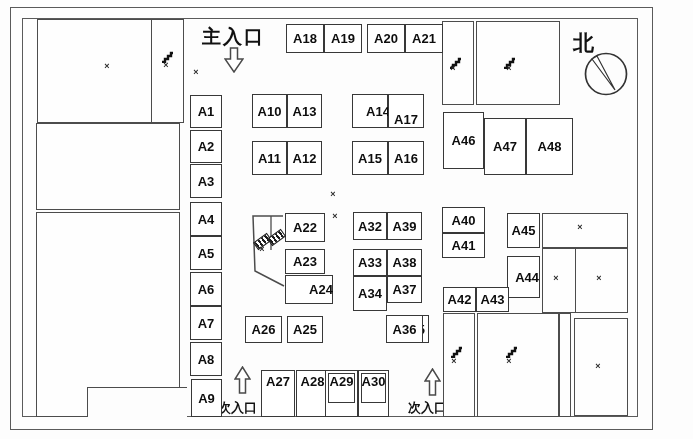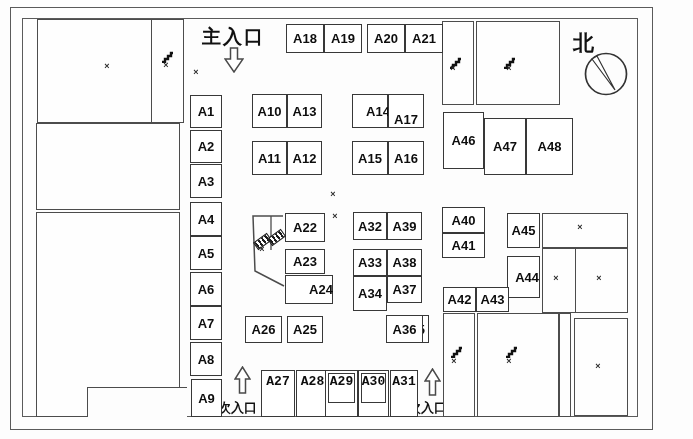--- a/index.html
+++ b/index.html
@@ -10,21 +10,21 @@
     color:#111;
   }
   .frame { position:absolute; border:1.6px solid #5a5a5a; box-sizing:border-box; background:transparent; }
   .room  { position:absolute; border:1.5px solid #4c4c4c; box-sizing:border-box; background:#fefefe; }
   .room.sides-tl { border-width:1.5px 0 0 1.5px; background:#fdfdfd; }
   .booth {
     position:absolute; border:1.8px solid #383838; box-sizing:border-box; background:#ffffff;
     display:flex; align-items:center; justify-content:center;
     font-weight:bold; font-size:13px; letter-spacing:0px; color:#0d0d0d;
   }
-  .booth.tall { align-items:flex-start; padding-top:3px;font-family:Liberation Mono, monospace; }
+  .booth.tall { align-items:flex-start; padding-top:3px; }
   .inner-frame { position:absolute; left:2px; right:2px; top:2px; bottom:13px; border:1.4px solid #383838; pointer-events:none; }
   .x-mark { position:absolute; font-size:9px; line-height:9px; color:#2a2a2a; transform:translate(-50%,-50%); font-weight:bold; }
   .stairs { position:absolute; width:13px; height:13px; }
   .esc {
     position:absolute; width:15px; height:7px; border:1px solid #1c1c1c;
     background:repeating-linear-gradient(90deg,#1c1c1c 0 2px,#ffffff 2px 4px);
     transform:rotate(-36deg);
   }
   .cn-label { position:absolute; font-weight:bold; white-space:nowrap; }
   #main-entrance-label { left:202px; top:24px; font-size:19px; letter-spacing:2px; }
@@ -217,23 +217,20 @@
       <span>A28</span>
     </div>
     <div class="booth tall" style="left: 325px; top: 370px; width: 33px; height: 47px;">
       <div class="inner-frame"></div>
       <span>A29</span>
     </div>
     <div class="booth tall" style="left: 358px; top: 370px; width: 31px; height: 47px;">
       <div class="inner-frame"></div>
       <span>A30</span>
     </div>
-    <div class="booth tall" style="left: 390px; top: 370px; width: 28px; height: 47px;">
-      <span>A31</span>
-    </div>
     <div class="stairs" style="left: 161px; top: 50px;">
       <svg width="13" height="13" viewBox="0 0 13 13">
         <path d="M1 12 h3 v-3 h3 V6 h3 V3 h2" fill="none" stroke="#111111" stroke-width="2.4"></path>
       </svg>
     </div>
     <div class="stairs" style="left: 449px; top: 56px;">
       <svg width="13" height="13" viewBox="0 0 13 13">
         <path d="M1 12 h3 v-3 h3 V6 h3 V3 h2" fill="none" stroke="#111111" stroke-width="2.4"></path>
       </svg>
     </div>

